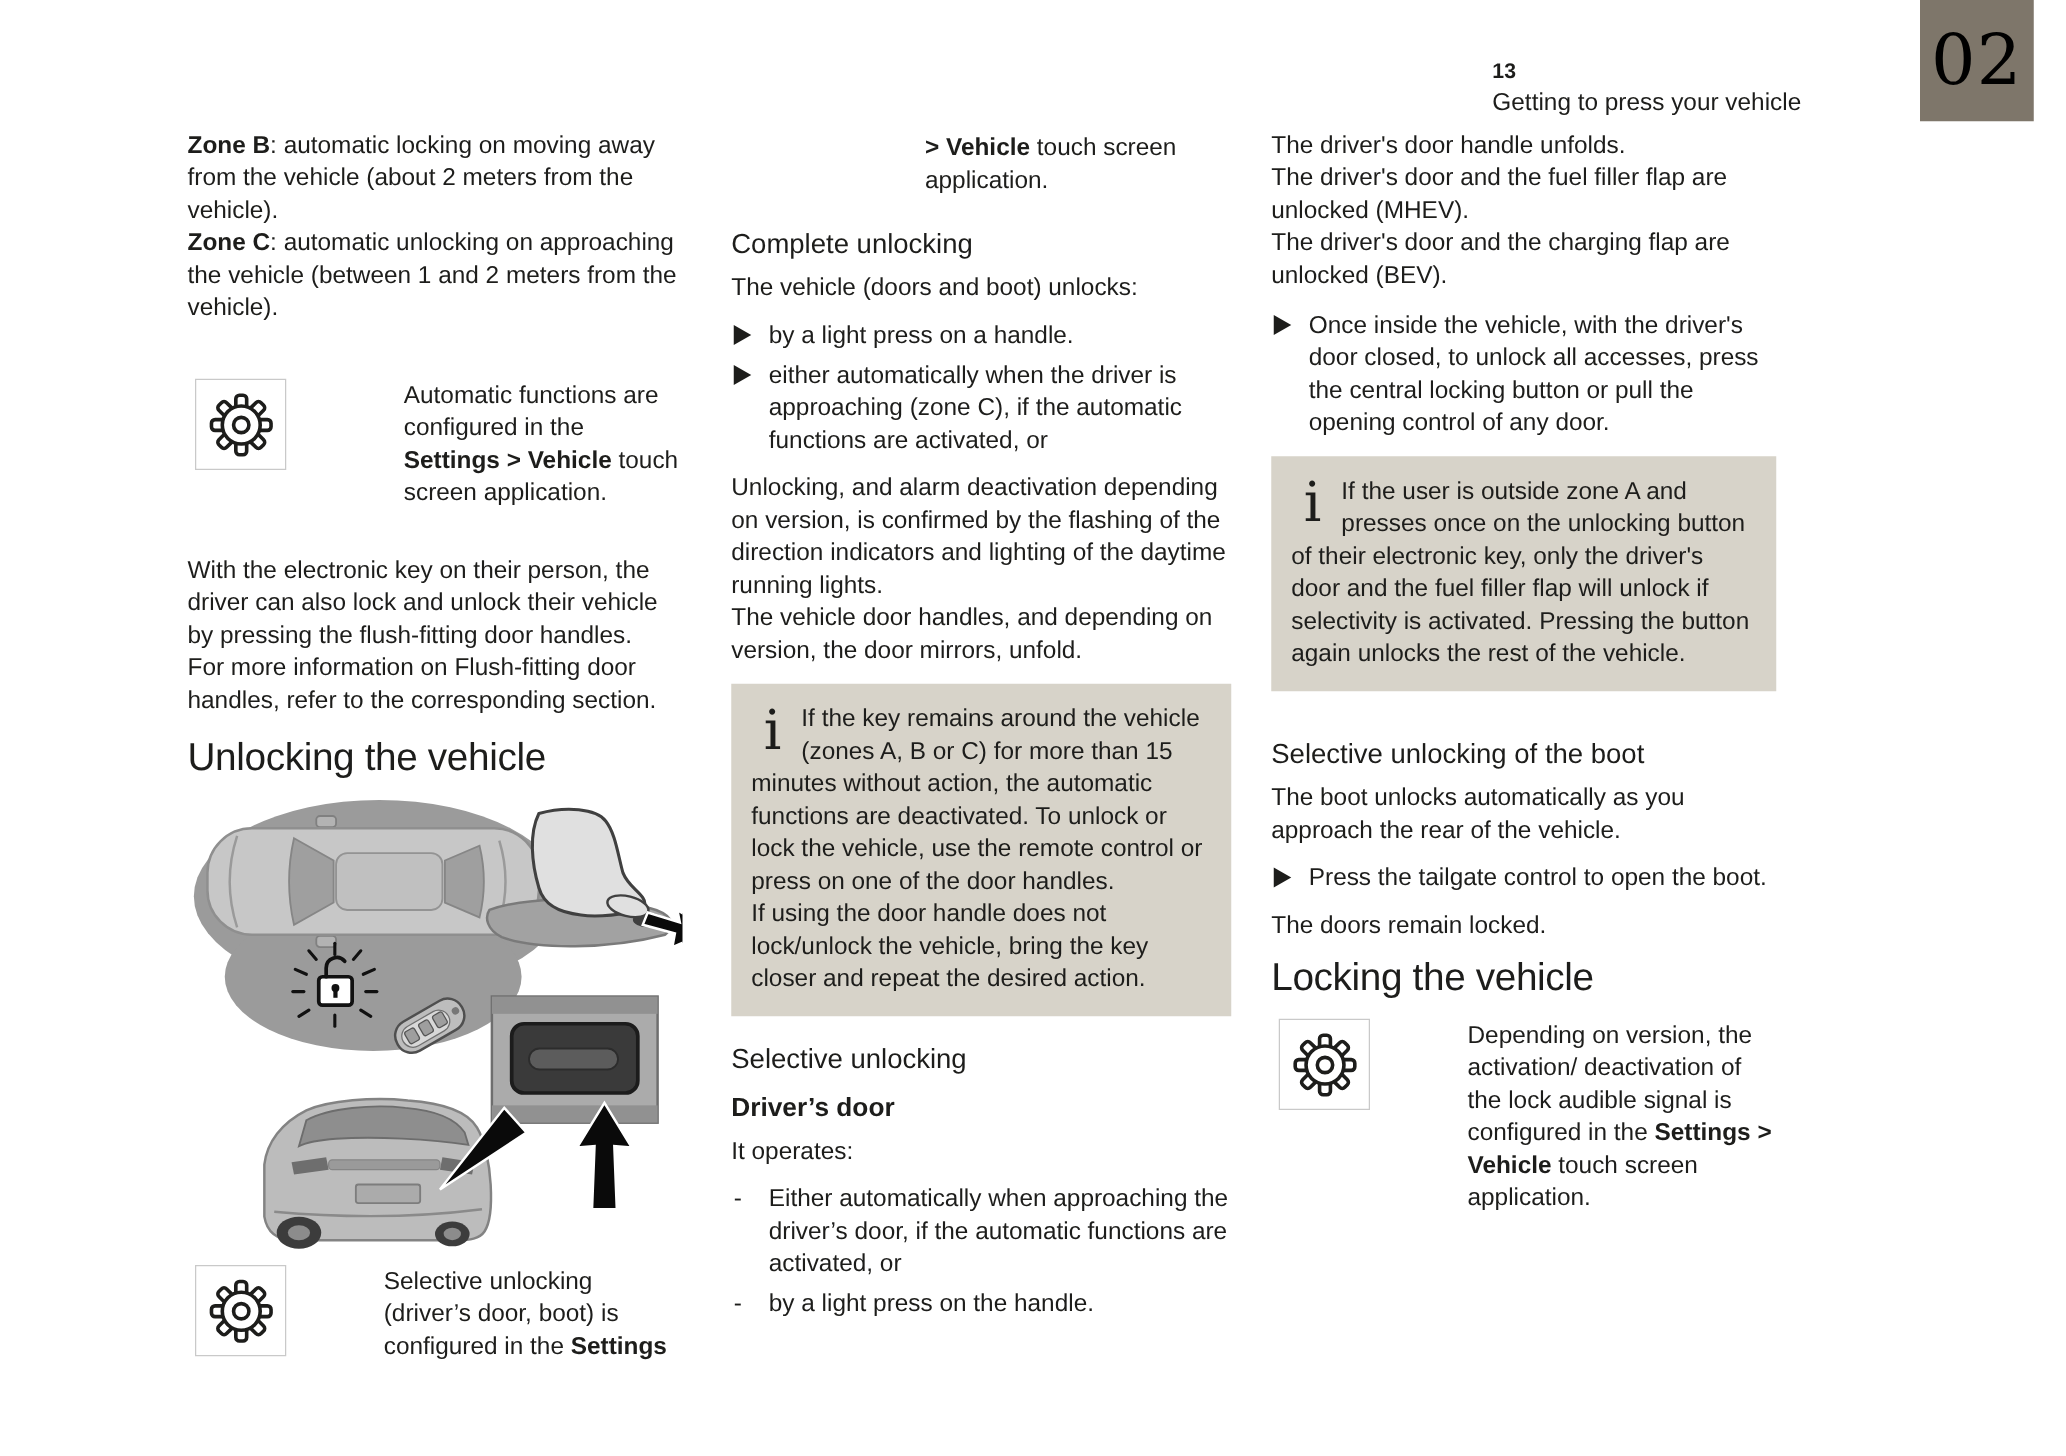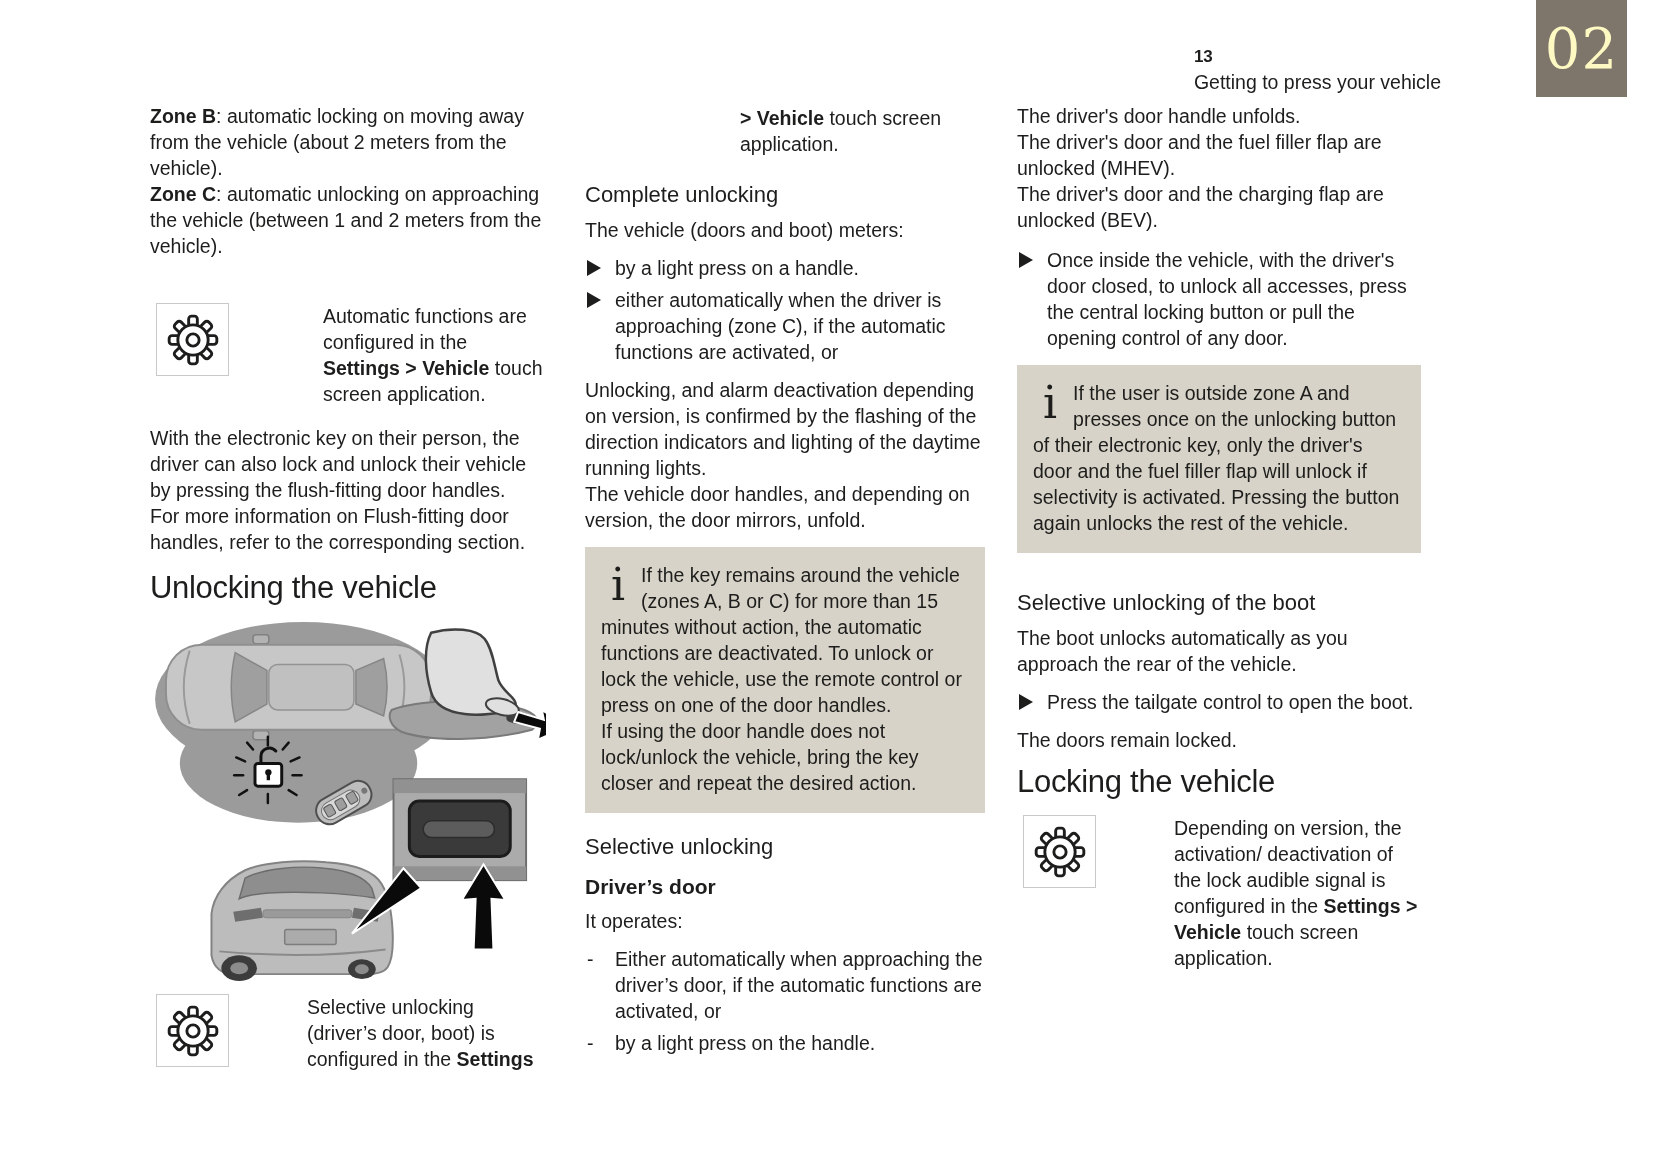--- a/index.html
+++ b/index.html
@@ -7,21 +7,21 @@
   .page {
     position:relative; width:1653px; height:1165px; background:#ffffff;
     font-family:"Liberation Sans", sans-serif; color:#1d1d1b; overflow:hidden;
   }
   
   .header-meta { position:absolute; top:47px; right:212px; }
   .page-number { font-size:17px; font-weight:bold; }
   .chapter-title { font-size:19.5px; margin-top:4px; }
   .badge {
     position:absolute; top:0; right:26px; width:91px; height:97px;
-    background:#7e766a; color:#fef9c3; font-family:"DejaVu Serif", serif;
+    background:#7e766a; color:#000000; font-family:"DejaVu Serif", serif;
     font-size:56px; display:flex; align-items:center; justify-content:center;
     letter-spacing:1px;
   }
   
   .cols { position:absolute; left:150px; top:103px; display:flex; align-items:flex-start; }
   .col { font-size:19.5px; line-height:26px; }
   .col1 { width:396px; }
   .col2 { width:400px; margin-left:39px; }
   .col3 { width:404px; margin-left:32px; }
   p { margin:0; }
@@ -85,21 +85,21 @@
                 <circle cx="36" cy="36" r="21"></circle>
                 <circle cx="36" cy="36" r="8.5"></circle>
               </g>
             </svg>
           </div>
         </div>
         <p class="note-text"><span>Automatic functions are configured in the </span><span class="b">Settings</span>
           <span class="b">&gt; Vehicle</span><span> touch screen application.</span></p>
       </div>
 
-      <p style="margin-top:18px;"><span>With the electronic key on their person, the driver can also lock and unlock their vehicle by pressing the flush-fitting door handles.</span><br><span>For more information on Flush-fitting door handles, refer to the corresponding section.</span></p>
+      <p style="margin-top:36px;"><span>With the electronic key on their person, the driver can also lock and unlock their vehicle by pressing the flush-fitting door handles.</span><br><span>For more information on Flush-fitting door handles, refer to the corresponding section.</span></p>
 
       <div class="h1">Unlocking the vehicle</div>
 
       <svg class="illu" width="396" height="371" viewBox="0 0 400 375">
 
         <g>
           <ellipse cx="155" cy="85" rx="150" ry="78" fill="#9b9b9b"></ellipse>
           <ellipse cx="150" cy="150" rx="120" ry="60" fill="#9b9b9b"></ellipse>
         </g>
 
@@ -196,21 +196,21 @@
           </div>
         </div>
         <p class="note-text"><span>Selective unlocking (driver’s door, boot) is configured in the </span><span class="b">Settings</span></p>
       </div>
     </div>
 
     <div class="col col2">
       <p style="padding-left:155px; margin-top:2px;"><span class="b">&gt; Vehicle</span><span> touch screen application.</span></p>
 
       <div class="h2">Complete unlocking</div>
-      <p>The vehicle (doors and boot) meters:</p>
+      <p>The vehicle (doors and boot) unlocks:</p>
 
       <div class="bullets">
         <div class="bullet">
           <span class="tri"></span>
           <span class="bullet-text">by a light press on a handle.</span>
         </div>
         <div class="bullet">
           <span class="tri"></span>
           <span class="bullet-text">either automatically when the driver is approaching (zone C), if the automatic functions are activated, or</span>
         </div>

